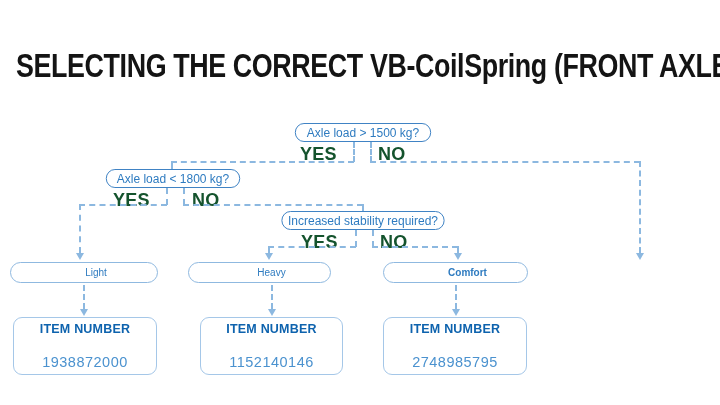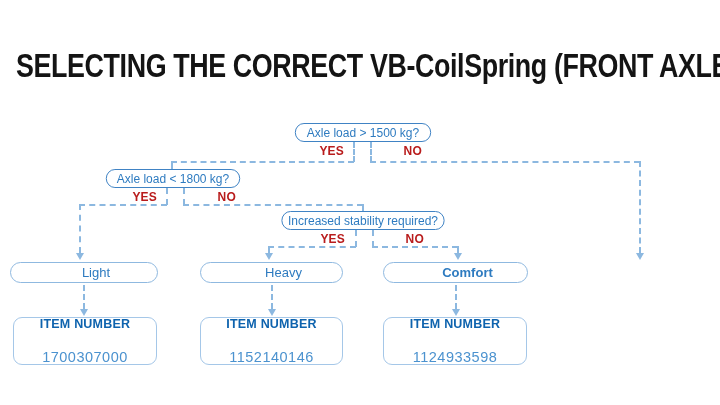--- a/index.html
+++ b/index.html
@@ -23,37 +23,37 @@
     position: absolute; box-sizing: border-box;
     border: 1.5px solid #3b80c3; border-radius: 12px;
     color: #2e7bc0; font-size: 12.5px;
     display: flex; align-items: center; justify-content: center;
     background: #ffffff; white-space: nowrap;
     transform: scaleX(0.96); transform-origin: center;
   }
 
   
   .branch-label {
-    position: absolute; width: 44px; text-align: right;
-    font-size: 12px; font-weight: bold; color: #b91c1c;
+    position: absolute; width: 44px; text-align: left;
+    font-size: 18px; font-weight: bold; color: #14532d;
     letter-spacing: 0.2px;
   }
 
   
   .outcome {
     position: absolute; box-sizing: border-box; height: 21px;
     border: 1.5px solid #8fb9e0; border-radius: 11px;
-    color: #2e7bc0; font-size: 13px;
+    color: #2e7bc0; font-size: 10px;
     display: flex; align-items: center; justify-content: center;
     background: #ffffff; white-space: nowrap; padding-left: 24px;
   }
 
   
   .item-box {
-    position: absolute; box-sizing: border-box; height: 48px;
+    position: absolute; box-sizing: border-box; height: 58px;
     border: 1.5px solid #a5c7e8; border-radius: 9px;
     background: #ffffff; text-align: center;
     display: flex; flex-direction: column; align-items: center; justify-content: center;
     gap: 18px;
   }
   .item-box .item-label {
     font-size: 12.5px; font-weight: bold; color: #0e63ae; letter-spacing: 0.2px;
   }
   .item-box .item-value {
     font-size: 14.5px; color: #4b92cf; letter-spacing: 0.5px;
@@ -115,36 +115,36 @@
 
   <div class="dash-h" style="left:268px; top:246px; width:88px;"></div>
   <div class="dash-v" style="left:268px; top:246px; height:7px;"></div>
   <div class="arrow-down" style="left:264.5px; top:253px;"></div>
 
   <div class="dash-h" style="left:372px; top:246px; width:86px;"></div>
   <div class="dash-v" style="left:457px; top:246px; height:7px;"></div>
   <div class="arrow-down" style="left:453.5px; top:253px;"></div>
 
   <div class="outcome" style="left:10px;  top:262px; width:148px;">Light</div>
-  <div class="outcome" style="left:200px; top:262px; width:143px;">Heavy</div>
+  <div class="outcome" style="left:188px; top:262px; width:143px;">Heavy</div>
   <div class="outcome" style="left:383px; top:262px; width:145px;font-weight:bold;">Comfort</div>
 
   <div class="dash-v" style="left:83px;  top:285px; height:24px;"></div>
   <div class="arrow-down" style="left:79.5px; top:309px;"></div>
   <div class="dash-v" style="left:271px; top:285px; height:24px;"></div>
   <div class="arrow-down" style="left:267.5px; top:309px;"></div>
   <div class="dash-v" style="left:455px; top:285px; height:24px;"></div>
   <div class="arrow-down" style="left:451.5px; top:309px;"></div>
 
   <div class="item-box" style="left:13px; top:317px; width:144px;">
     <div class="item-label">ITEM NUMBER</div>
-    <div class="item-value">1700307000</div>
+    <div class="item-value">1938872000</div>
   </div>
   <div class="item-box" style="left:200px; top:317px; width:143px;">
     <div class="item-label">ITEM NUMBER</div>
     <div class="item-value">1152140146</div>
   </div>
   <div class="item-box" style="left:383px; top:317px; width:144px;">
     <div class="item-label">ITEM NUMBER</div>
-    <div class="item-value">1124933598</div>
+    <div class="item-value">2748985795</div>
   </div>
 
 </div>
 
 </body></html>

